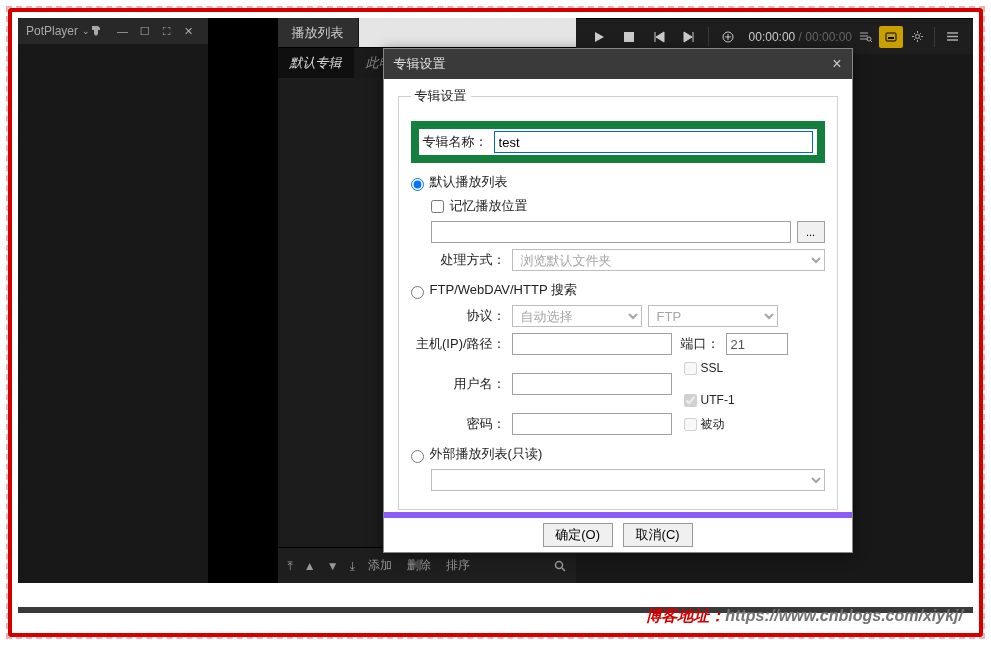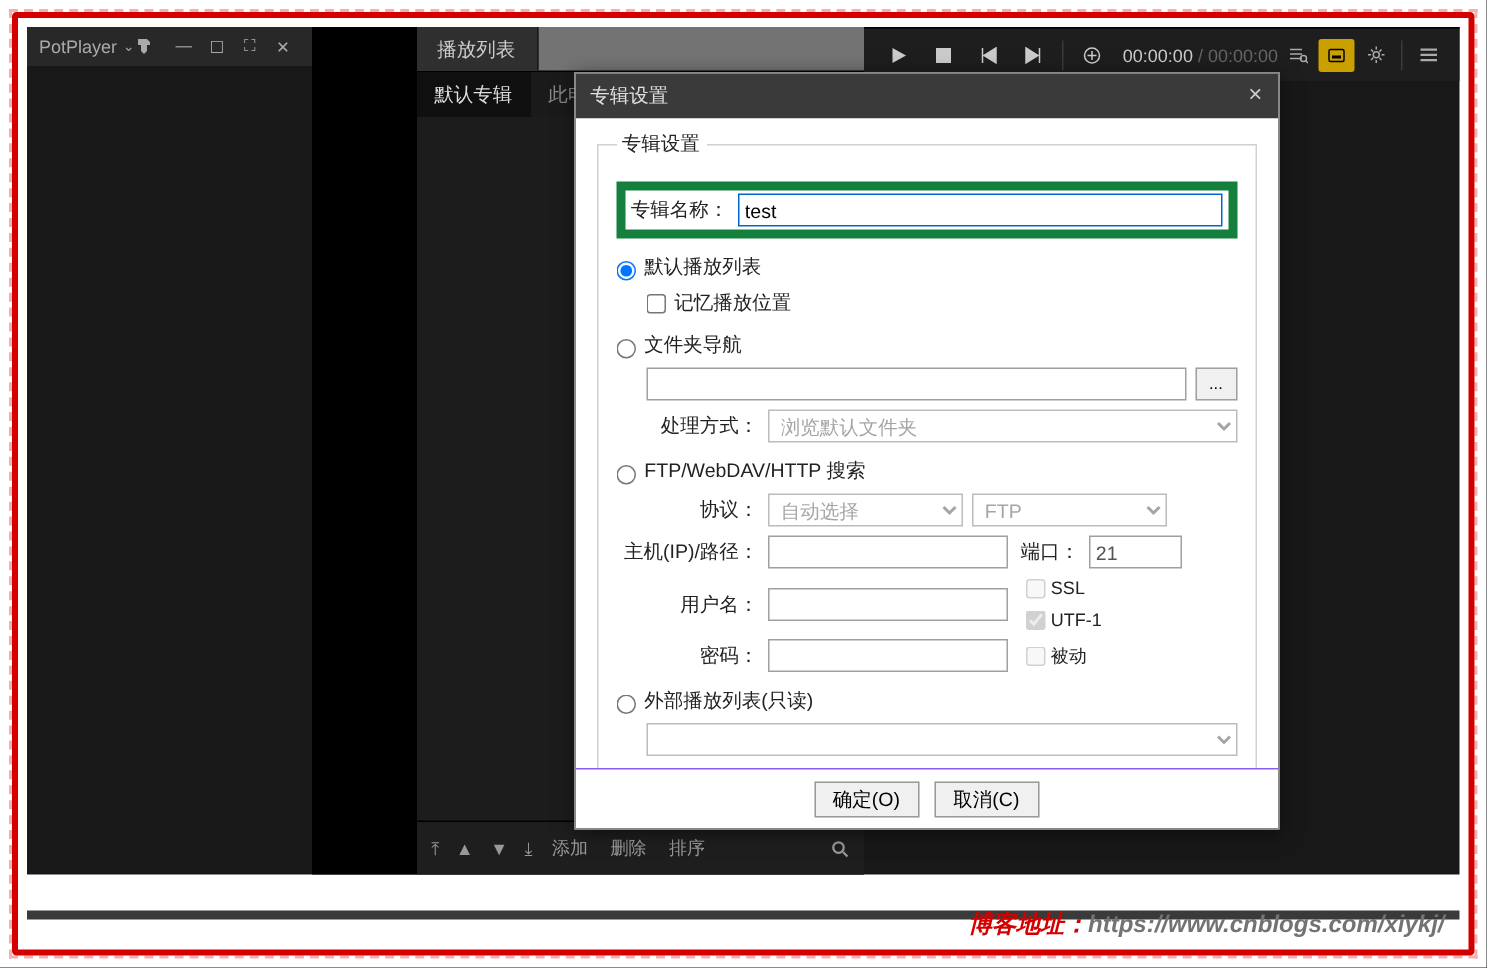--- a/index.html
+++ b/index.html
@@ -32,32 +32,32 @@
 .row { display:flex; align-items:center; margin: 6px 0; gap:6px; }
 .row .label { width: 95px; text-align: right; font-size: 13px; }
 .row input[type=text], .row input[type=password], .row input[type=number], .row select { height: 22px; border:1px solid #a0a0a0; font-size: 13px; padding: 0 4px; background:#fff; }
 .name-input { flex:1; }
 .radio-row { display:flex; align-items:flex-end; gap:6px; margin-top:10px; }
 .indent { margin-left: 20px; }
 .wide { flex:1; }
 .small-btn { width:28px; height:22px; border:1px solid #a0a0a0; background:#f0f0f0; font-size:11px; }
 .select { flex:1; }
 .num { width:62px; }
-.chk-col { display:flex; flex-direction:column; gap:7px; font-size:12px; margin-left:6px; }
+.chk-col { display:flex; flex-direction:column; gap:18px; font-size:12px; margin-left:6px; }
 .chk-col label { display:flex; align-items:center; gap:4px; }
 
-.dialog-footer { height:40px; display:flex; align-items:center; justify-content:center; gap:10px; border-top:1px solid #8b5cf6; }
+.dialog-footer { height:40px; display:flex; align-items:center; justify-content:center; gap:10px; border-top:6px solid #8b5cf6; }
 .dlg-btn { width:70px; height:24px; border:1px solid #999; background:#f0f0f0; font-size:13px; }
 
 
 .right-panel { width: 298px; background: #202020; display:flex; flex-direction:column; }
-.right-tabs { height:30px; background:#737373; display:flex; border-bottom:1px solid #000; }
+.right-tabs { height:30px; background:#e5e5e5; display:flex; border-bottom:1px solid #000; }
 .rtab { padding: 6px 14px; color:#ccc; font-size:13px; background:#2f2f2f; border-right:1px solid #181818; }
 .sub-tabs { height:30px; background:#1a1a1a; display:flex; align-items:center; }
-.stab { padding: 6px 12px; color:#888; font-size:13px; }
+.stab { padding: 6px 12px; color:#888; font-size:13px;font-style:italic; }
 .stab.active { background:#0f0f0f; color:#ddd; }
 .right-content { flex:1; background:#1c1c1c; }
 
 
 .bottom-bar { height: 36px; background: #1e1e1e; display:flex; align-items:center; padding: 0 8px; border-top:1px solid #000; }
 .ctrl { width:30px; height:26px; color:#ccc; display:flex; align-items:center; justify-content:center; cursor:pointer; font-size:13px; }
 .divider { width:1px; height:20px; background:#3a3a3a; margin:0 4px; }
 .time { color:#ccc; font-size:12px; margin-left:6px; }
 .time .total { color:#666; }
 .bottom-bar .spacer { flex:1; }
@@ -106,38 +106,34 @@
       <div class="dialog">
         <div class="dialog-title">
           <span>专辑设置</span>
           <div class="spacer"></div>
           <span class="close">×</span>
         </div>
         <div class="dialog-body">
           <fieldset>
             <legend>专辑设置</legend>
 
-            <div class="row" style="border:6px solid #15803d; padding:2px 4px; margin-bottom:8px;">
+            <div class="row" style="border:8px solid #15803d; padding:2px 4px; margin-bottom:8px;">
               <span class="label" style="width:auto;">专辑名称：</span>
               <input type="text" class="name-input" style="border: 1px solid rgb(0, 102, 204);" value="test">
             </div>
 
             <div class="radio-row">
               <input type="radio" name="mode" checked="" style="">
               <span>默认播放列表</span>
             </div>
             <div class="row indent">
               <input type="checkbox" style="">
               <span>记忆播放位置</span>
             </div>
 
-            <div class="radio-row">
-              <input type="radio" name="mode" style="">
-              <span>文件夹导航</span>
-            </div>
             <div class="row indent">
               <input type="text" class="wide" disabled="" value="" style="">
               <button class="small-btn">...</button>
             </div>
             <div class="row">
               <span class="label">处理方式：</span>
               <select class="select" disabled="">
                 <option>浏览默认文件夹</option>
               </select>
             </div>

